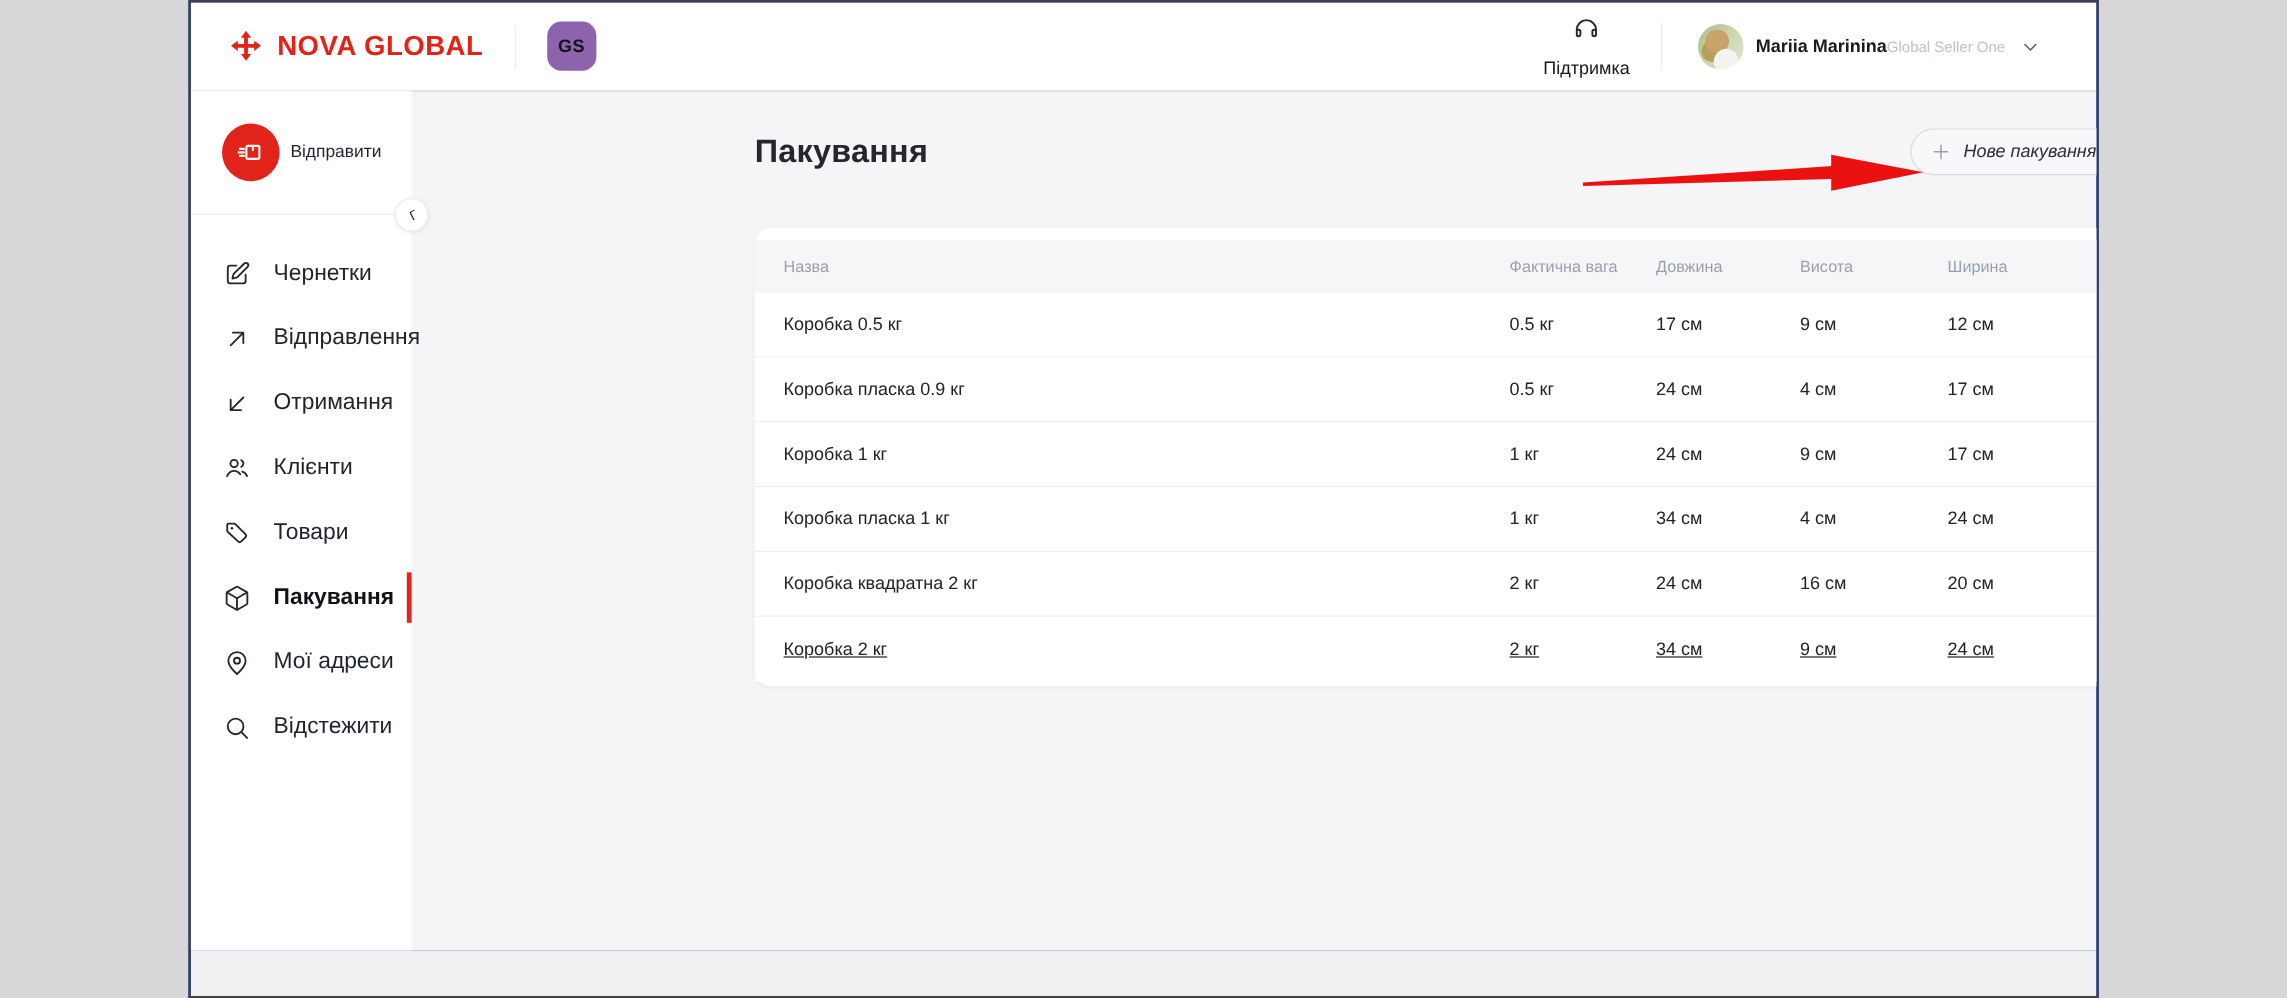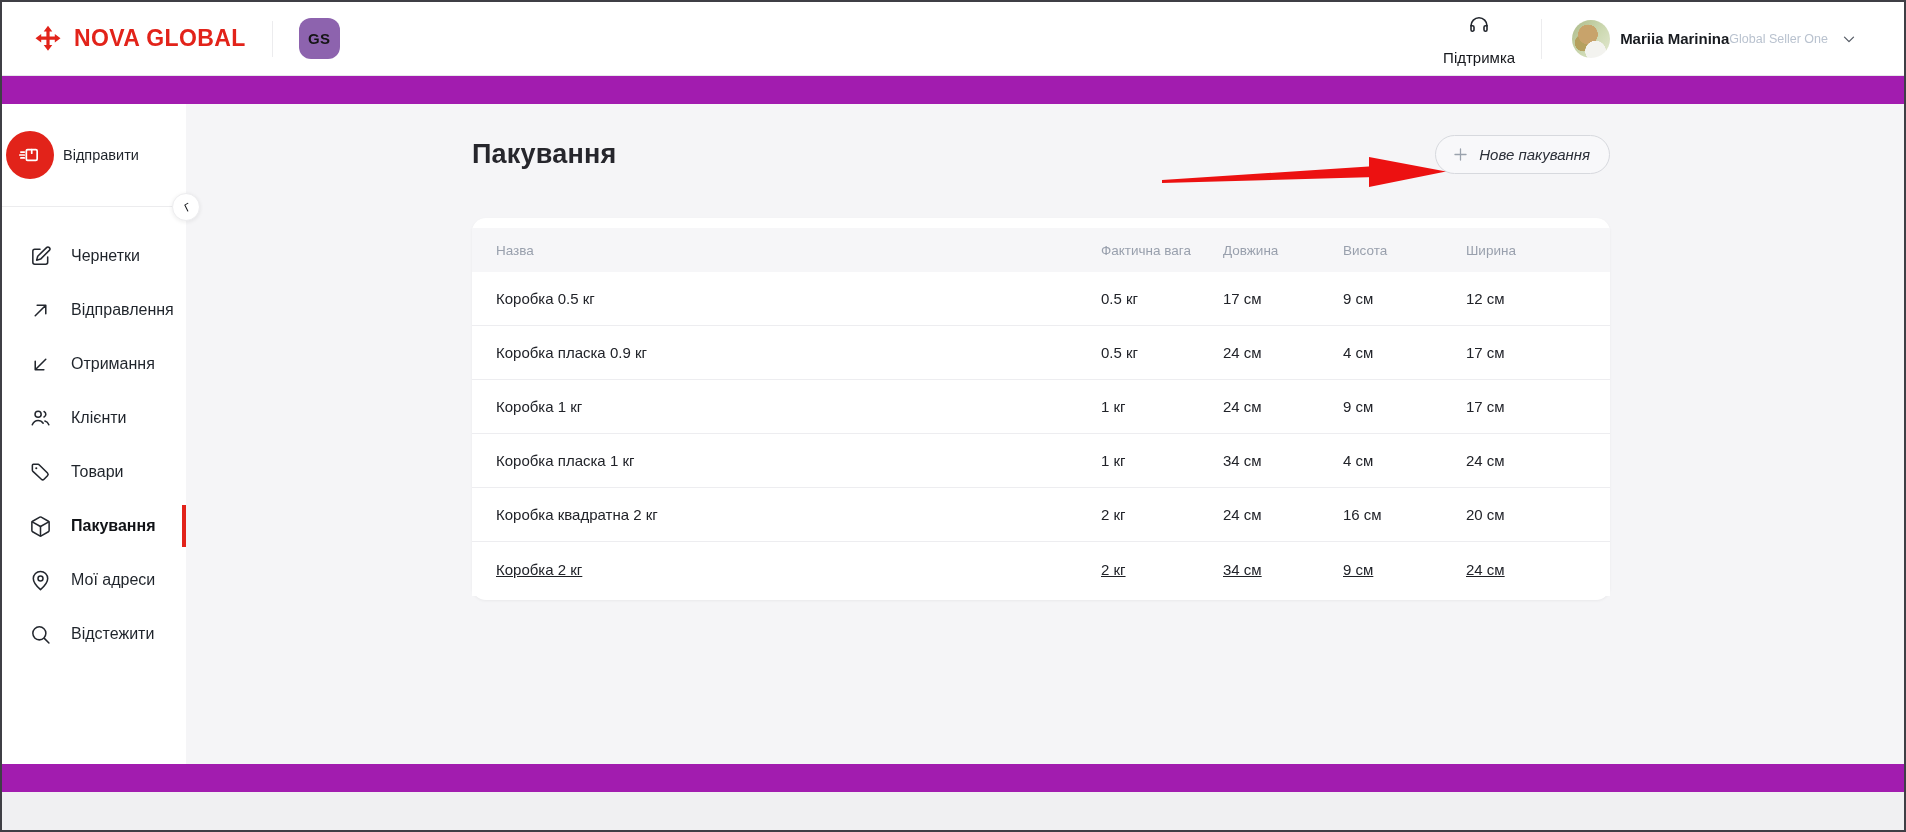--- a/index.html
+++ b/index.html
@@ -1,21 +1,21 @@
 <!DOCTYPE html>
 <html lang="uk"><head>
 <meta charset="utf-8">
 <style>
   html,body{margin:0;padding:0;background:#d7d7d9;}
   *{box-sizing:border-box;}
   .app{
-    width:1906px;height:832px;margin:0 auto;background:#a21caf;
+    width:1592px;height:832px;margin:0 auto;background:#1d4ed8;
     border:2px solid #3f3f45;display:flex;flex-direction:column;
     font-family:"Liberation Sans","DejaVu Sans",sans-serif;color:#1e2126;
-    position:relative;overflow:hidden;gap:28px;
+    position:relative;overflow:hidden;
   }
   
   .topbar{height:74px;background:#fff;border-bottom:1px solid #e7e7ea;
     display:flex;align-items:center;padding:0 46px 0 30px;flex:0 0 auto;}
   .brand{display:flex;align-items:center;gap:10px;}
   .brand-mark{width:32px;height:29px;color:var(--brand-red);display:flex;}
   .brand-mark svg{width:100%;height:100%;}
   .brand-name{font-size:23px;font-weight:900;color:var(--brand-red);letter-spacing:.4px;white-space:nowrap;}
   .top-divider{width:1px;height:36px;background:#ececee;margin:0 26px;}
   .gs-badge{width:41px;height:41px;border-radius:12px;background:var(--badge-purple);
@@ -34,36 +34,36 @@
       radial-gradient(circle at 30% 60%, #b5a05e 0 24%, transparent 25%),
       linear-gradient(130deg,#aebb8a 0%,#cdd9b2 55%,#e4e9d2 100%);}
   .user-meta{display:flex;line-height:1.2;}
   .user-name{font-size:15px;font-weight:600;color:#181b20;}
   .user-org{font-size:12.5px;color:#b9c2cf;margin-top:2px;}
   .user-caret{width:18px;height:18px;margin-left:2px;}
   .user-caret svg{width:18px;height:18px;fill:none;stroke:#565c66;stroke-width:1.7;stroke-linecap:round;stroke-linejoin:round;}
   
   .main{flex:1 1 auto;display:flex;position:relative;background:#f5f5f7;min-height:0;}
   .sidebar{width:184px;background:#fff;flex:0 0 auto;position:relative;}
-  .send-block{height:103px;display:flex;align-items:center;padding-left:4px;gap:9px;
+  .send-block{height:103px;display:flex;align-items:center;padding-left:26px;gap:9px;
     border-bottom:1px solid #ececee;cursor:pointer;}
   .send-circle{width:48px;height:48px;border-radius:50%;background:var(--brand-red);
     display:flex;align-items:center;justify-content:center;flex:0 0 auto;}
   .send-circle svg{width:26px;height:26px;fill:none;stroke:#fff;stroke-width:1.6;stroke-linecap:round;stroke-linejoin:round;}
   .send-label{font-size:14.5px;color:#1f242b;}
   .collapse-btn{position:absolute;left:170px;top:89px;width:28px;height:28px;border-radius:50%;
     background:#fff;border:1px solid #ededef;box-shadow:0 1px 4px rgba(20,20,30,.08);
     display:flex;align-items:center;justify-content:center;cursor:pointer;z-index:5;}
   .collapse-btn svg{width:13px;height:13px;fill:none;stroke:#16181c;stroke-width:2;stroke-linecap:round;stroke-linejoin:round;}
   .side-items{padding-top:22px;}
   .side-item{height:54px;display:flex;align-items:center;padding-left:27px;gap:19px;
     cursor:pointer;position:relative;}
   .side-icon{width:23px;height:23px;display:flex;flex:0 0 auto;}
   .side-icon svg{width:23px;height:23px;fill:none;stroke:#23272e;stroke-width:1.6;stroke-linecap:round;stroke-linejoin:round;}
-  .side-label{font-size:16px;color:#1f242b;white-space:nowrap;}
+  .side-label{font-size:19px;color:#1f242b;white-space:nowrap;}
   .side-item.active .side-label{font-weight:700;color:#111317;}
   .side-item.active::after{content:"";position:absolute;right:0;top:6px;bottom:6px;width:4px;
     background:var(--brand-red);}
   
   .content{flex:1 1 auto;position:relative;min-width:0;}
   .page{width:1138px;margin-left:286px;position:relative;padding-top:28px;}
   .page-head{display:flex;align-items:center;justify-content:space-between;height:44px;}
   .page-title{font-size:27px;font-weight:700;color:#26262c;letter-spacing:.2px;}
   .new-btn{display:flex;align-items:center;gap:9px;height:39px;padding:0 19px 0 15px;
     border:1px solid #d7d9de;border-radius:20px;background:#f8f8fa;cursor:pointer;font-style:italic;}

